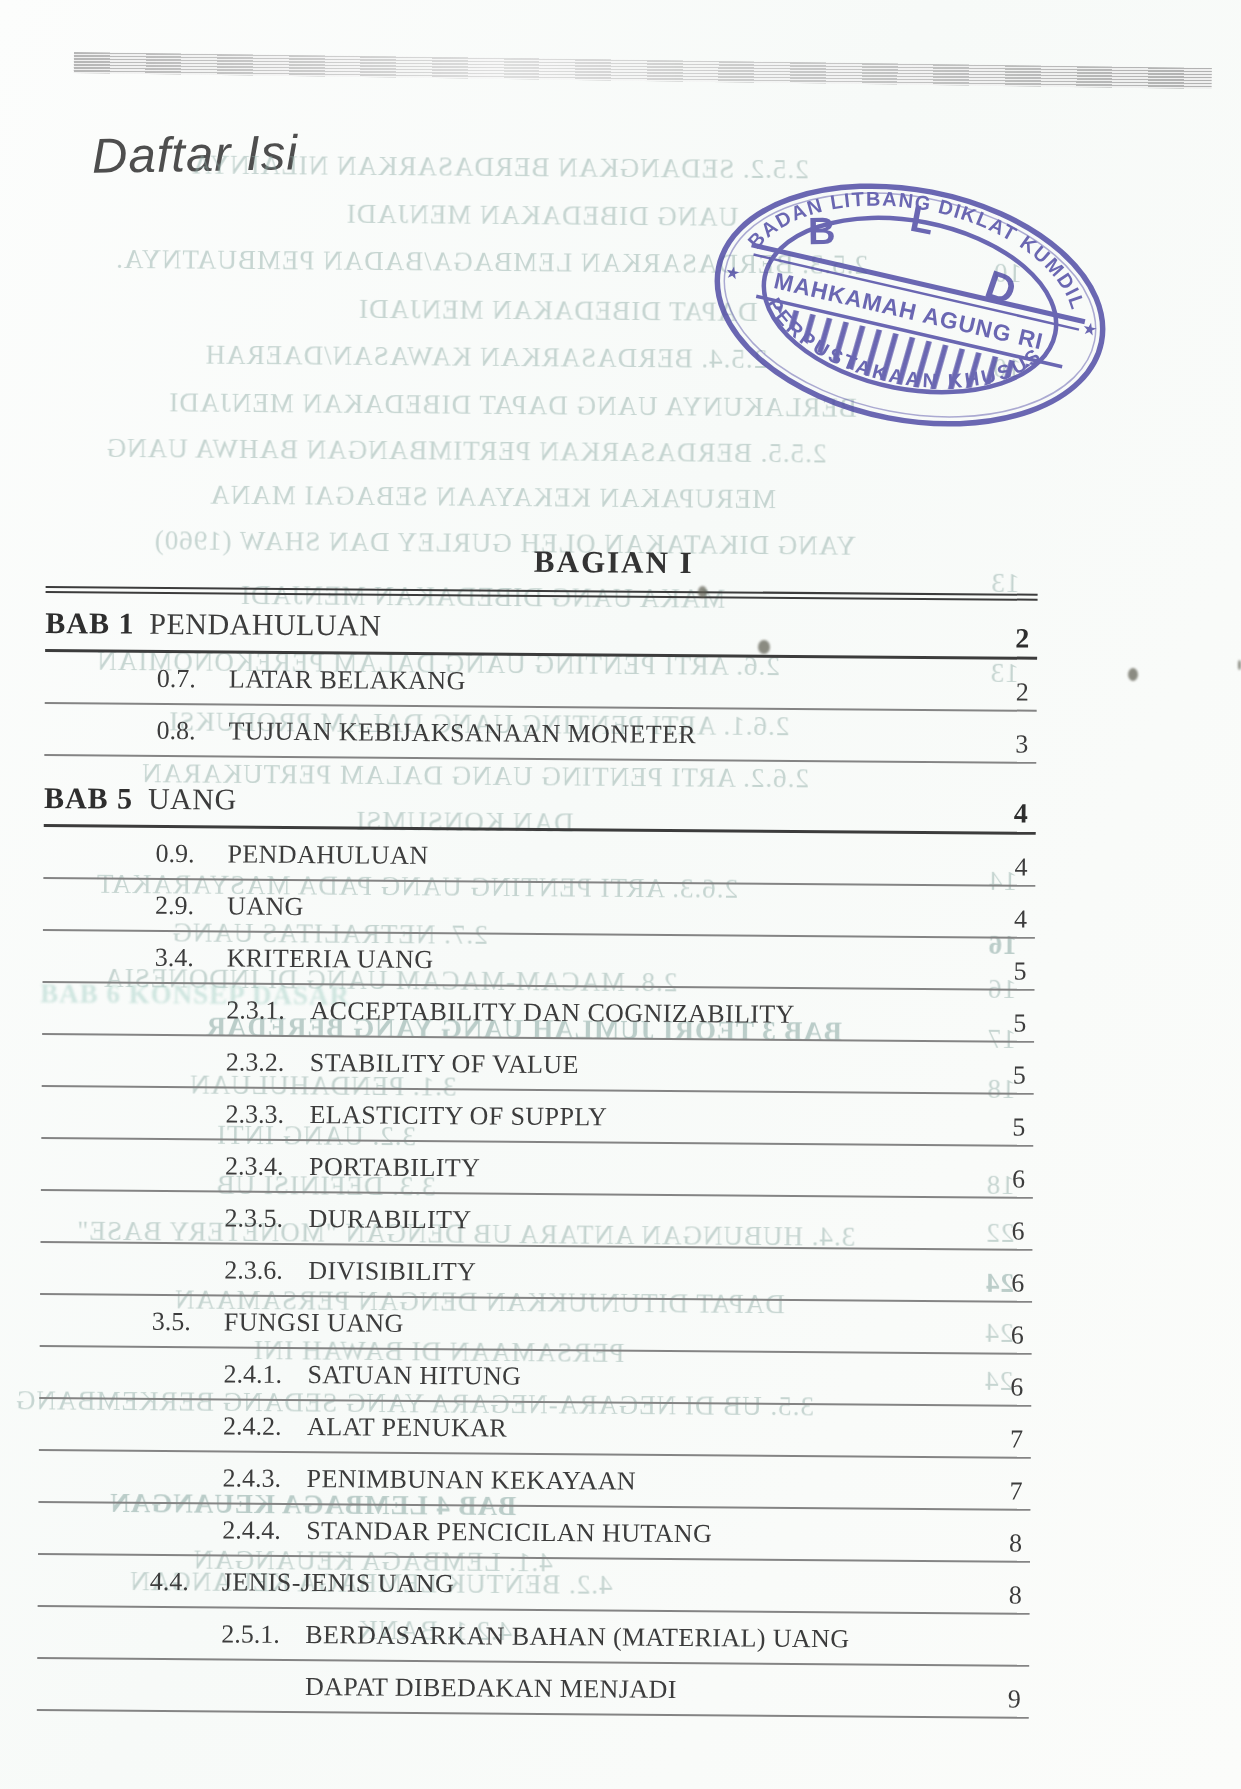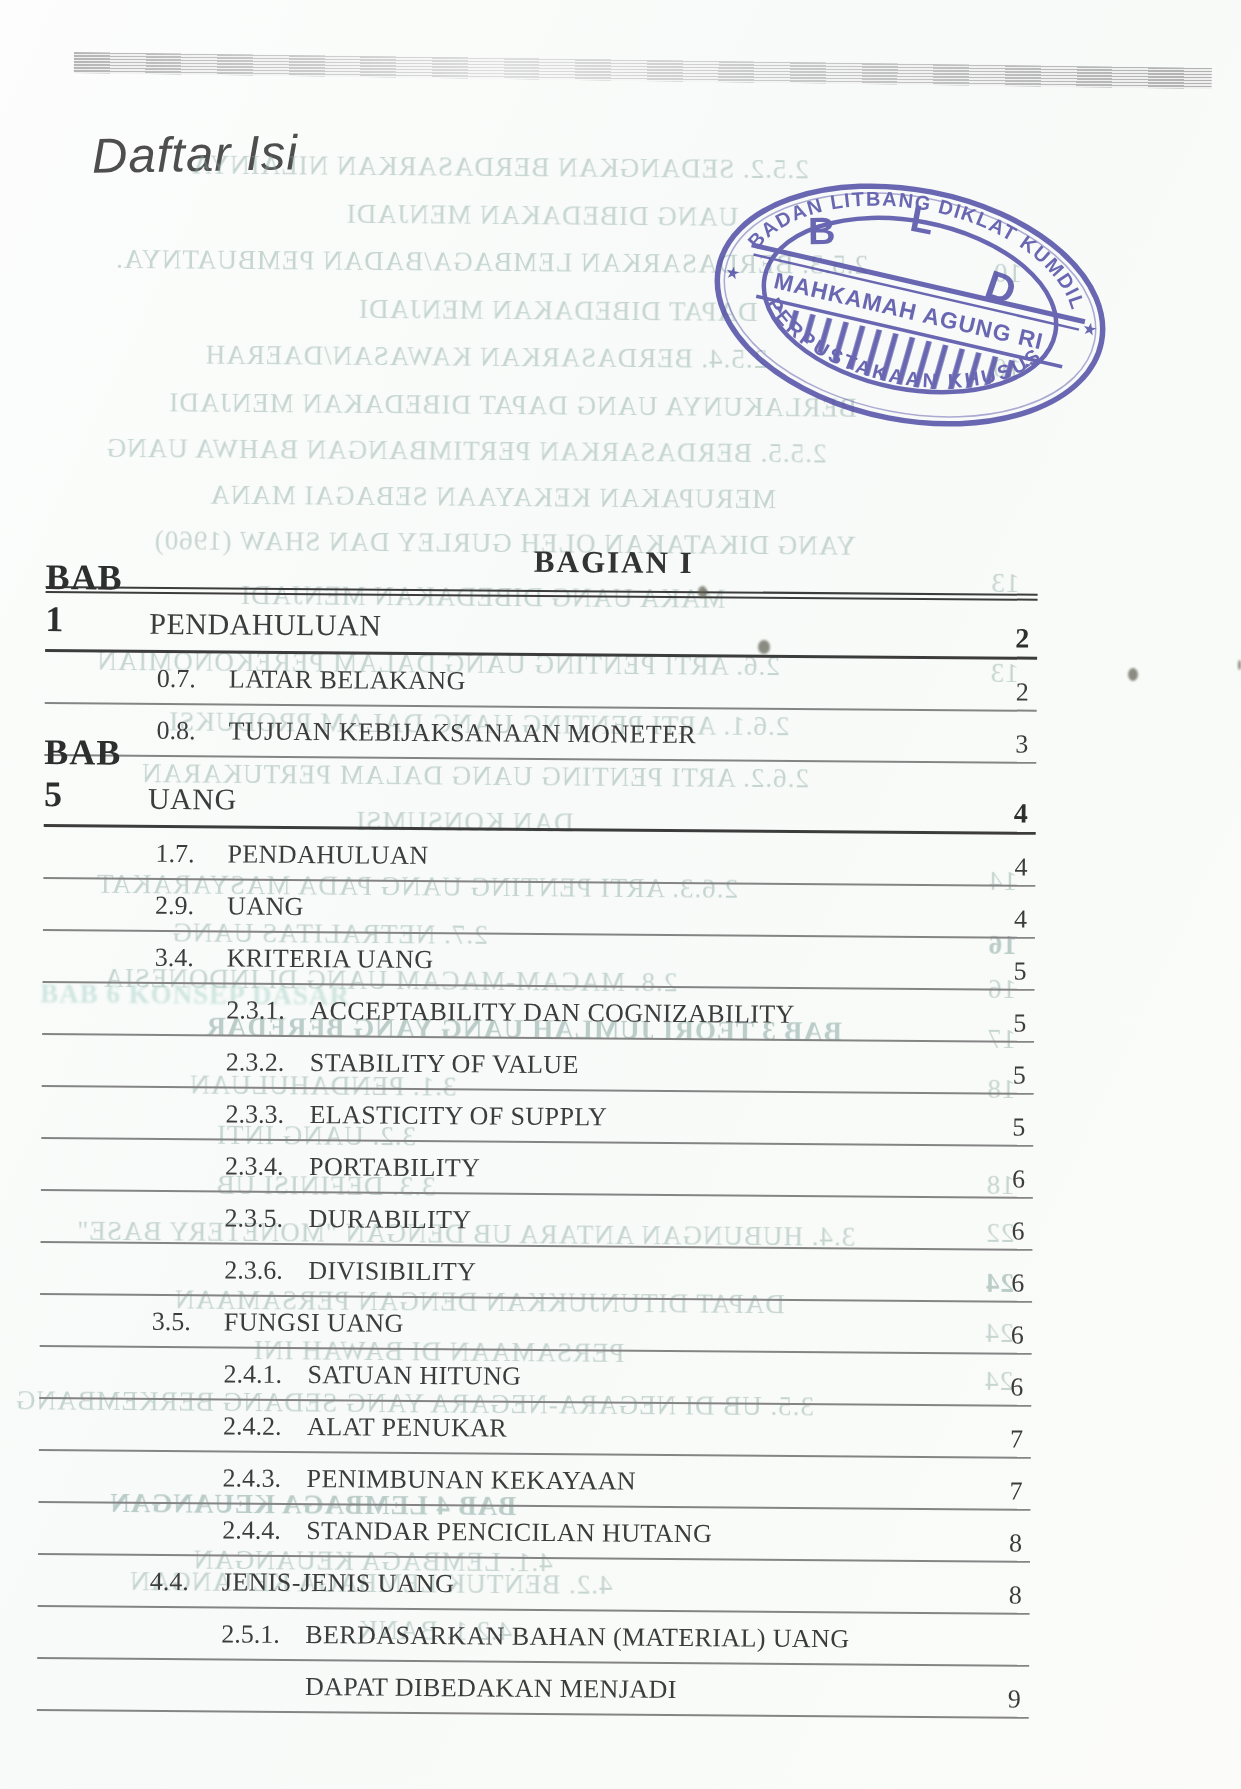--- a/index.html
+++ b/index.html
@@ -41,21 +41,21 @@
   #toc-list{
     position:absolute;left:46px;top:540px;width:992px;
     transform:rotate(0.45deg);transform-origin:left top;
   }
   .row{display:flex;align-items:flex-end;border-bottom:2px solid #848484;}
   .row.part{display:block;border-bottom:none;height:46px;text-align:center;}
   .part-title{font-weight:bold;font-size:31px;letter-spacing:2px;display:inline-block;transform:translateX(72px);color:#333;}
   .row.chapter{height:56px;border-bottom:3px solid #3c3c3c;}
   .row.chapter.thick-top{border-top:7px double #3c3c3c;}
   .row.chapter.spaced{height:68px;}
-  .row.chapter .num{font-weight:bold;font-size:36px;width:104px;letter-spacing:1px;color:#2e2e2e;}
+  .row.chapter .num{font-weight:bold;font-size:30px;width:104px;letter-spacing:1px;color:#2e2e2e;}
   .row.chapter .title{font-size:30px;letter-spacing:.5px;}
   .row.chapter .page{font-weight:bold;font-size:28px;color:#2e2e2e;}
   .row.l2{height:50px;padding-left:112px;}
   .row.l2 .num{width:72px;}
   .row.l3{height:50px;padding-left:184px;}
   .row.l3 .num{width:84px;}
   .row.l3cont{height:50px;padding-left:268px;}
   .num,.title{font-size:26px;padding-bottom:9px;}
   .title{flex:1;letter-spacing:.4px;}
   .page{font-size:26px;padding-bottom:2px;padding-right:8px;}
@@ -176,21 +176,21 @@
       <span class="num">0.8.</span>
       <span class="title">TUJUAN KEBIJAKSANAAN MONETER</span>
       <span class="page">3</span>
     </div>
     <div class="row chapter spaced">
       <span class="num">BAB 5</span>
       <span class="title">UANG</span>
       <span class="page">4</span>
     </div>
     <div class="row l2">
-      <span class="num">1.7.</span>
+      <span class="num">0.9.</span>
       <span class="title">PENDAHULUAN</span>
       <span class="page">4</span>
     </div>
     <div class="row l2">
       <span class="num">2.9.</span>
       <span class="title">UANG</span>
       <span class="page">4</span>
     </div>
     <div class="row l2">
       <span class="num">3.4.</span>

